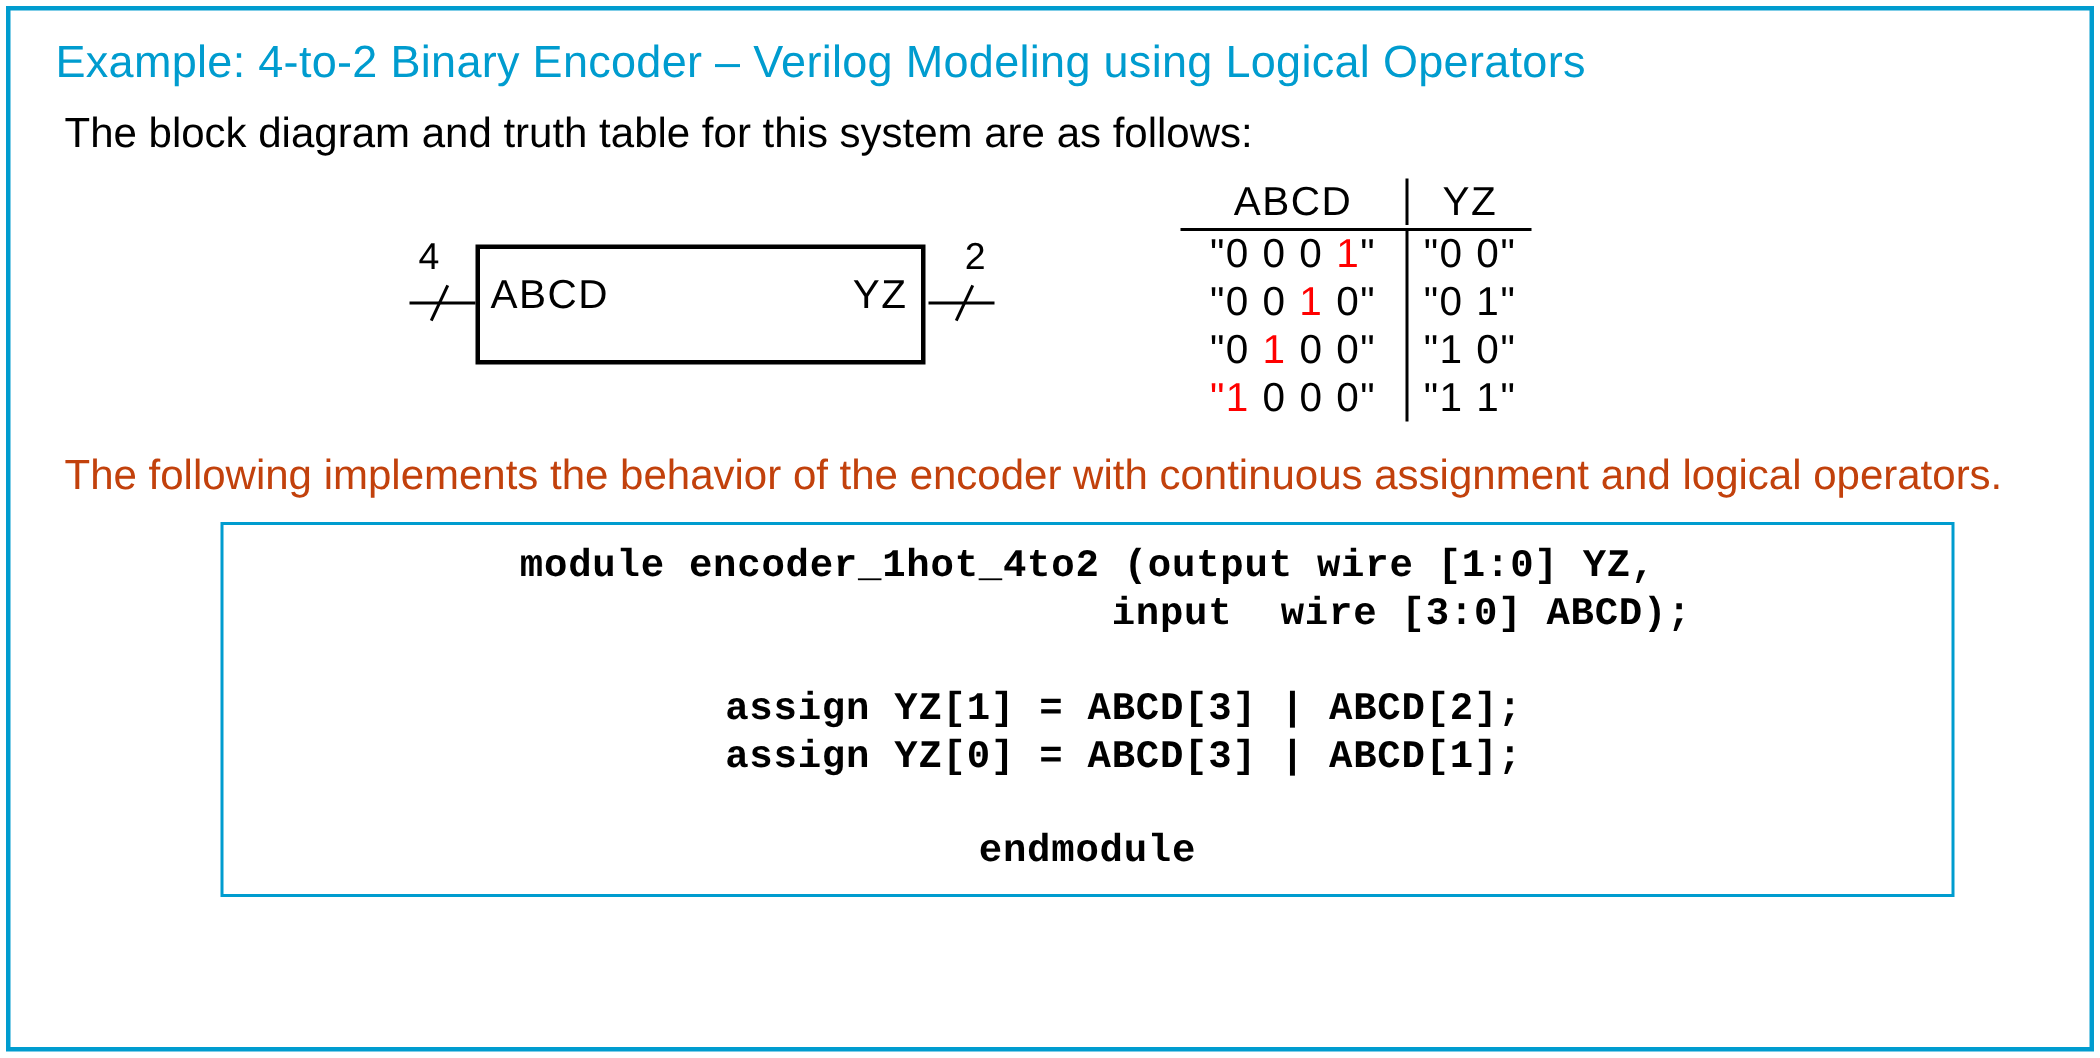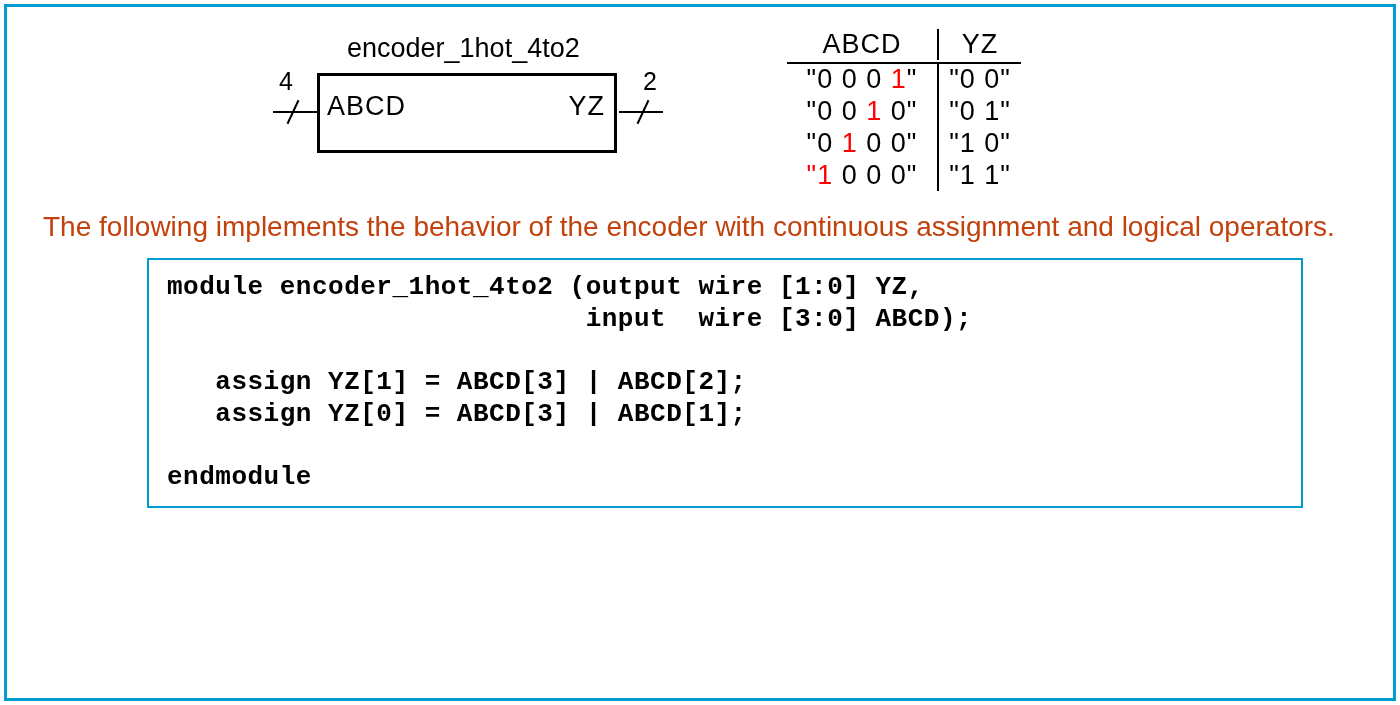--- a/index.html
+++ b/index.html
@@ -133,33 +133,35 @@
   .codebox {
     border: 2px solid #009ccf;
     margin: 0 60px 0 110px;
     padding: 12px 18px 12px 18px;
     font-family: "Courier New", Courier, monospace;
     font-size: 26px;
     font-weight: bold;
     white-space: pre;
     line-height: 1.22;
     letter-spacing: 0.5px;
+    text-align: center;
   }
 </style>
 </head>
 <body>
 
 <div class="frame">
 
-
+  <div class="title">Example: 4-to-2 Binary Encoder – Verilog Modeling using Logical Operators</div>
+
+  <div class="lead">The block diagram and truth table for this system are as follows:</div>
 
   <div class="row">
 
     <div class="diagram">
-      <div class="mod-label">encoder_1hot_4to2</div>
       <div class="box"></div>
       <div class="port-left">ABCD</div>
       <div class="port-right">YZ</div>
       <div class="wire-left"></div>
       <div class="wire-right"></div>
       <div class="slash l"></div>
       <div class="slash r"></div>
       <div class="width-l">4</div>
       <div class="width-r">2</div>
     </div>

